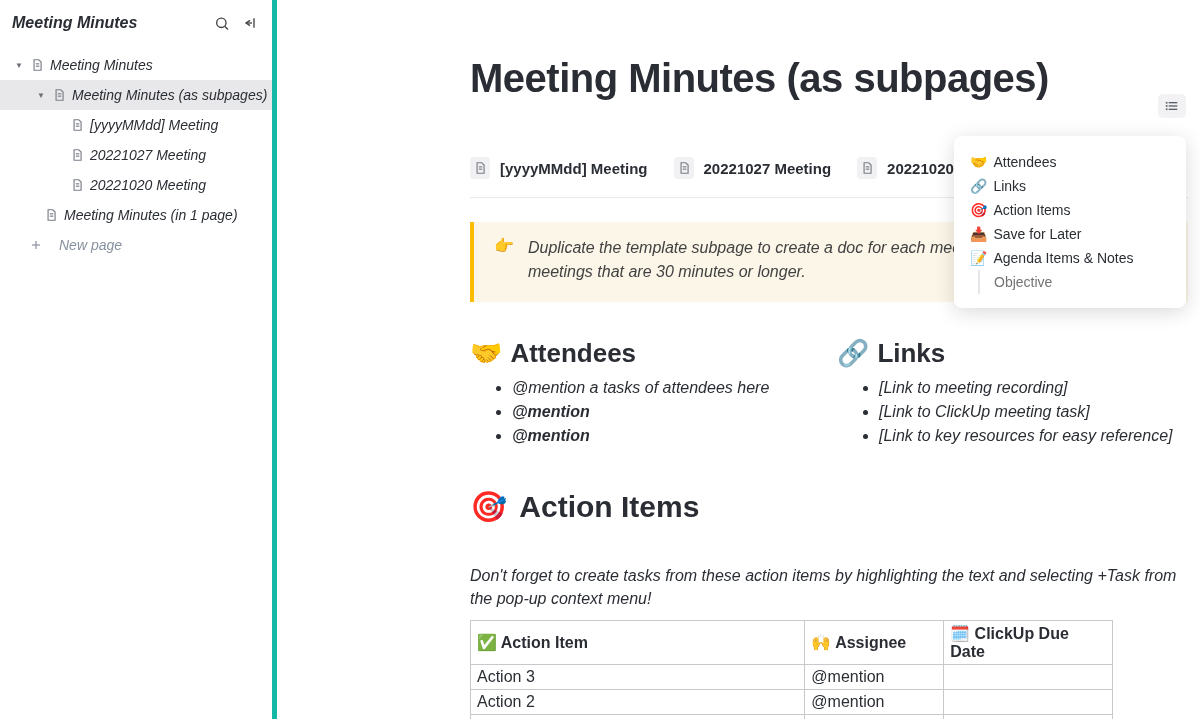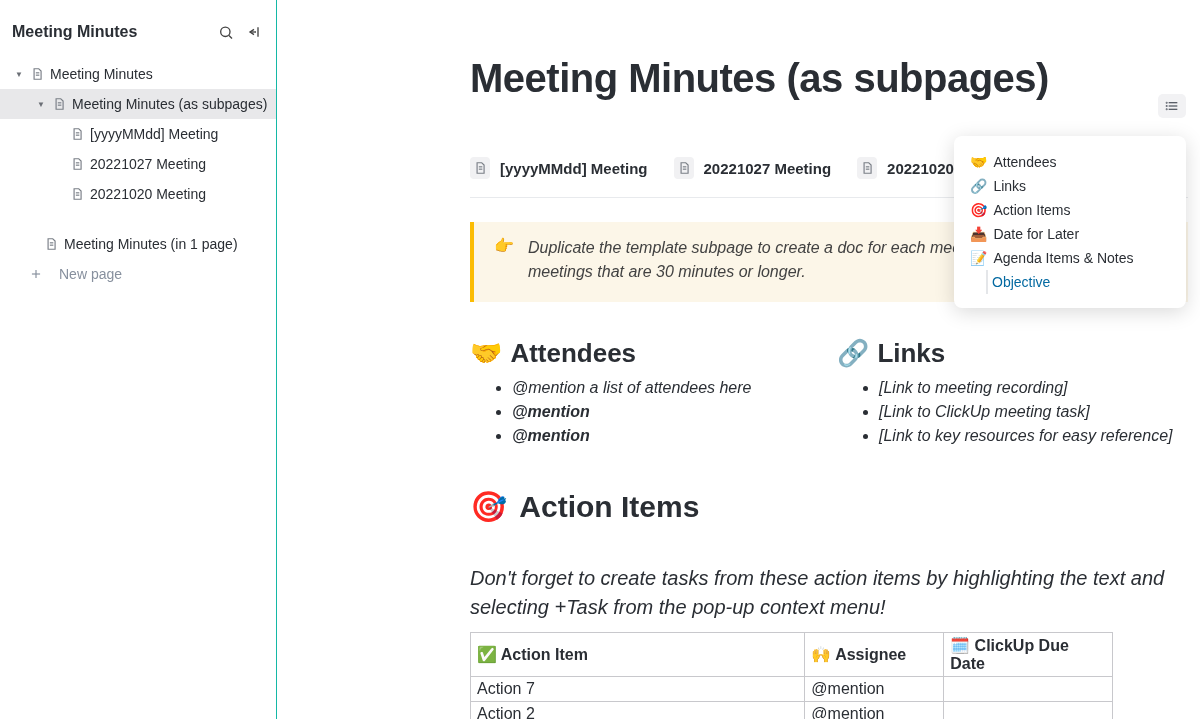--- a/index.html
+++ b/index.html
@@ -10,23 +10,24 @@
   overflow: hidden;
   height: 719px;
   width: 1200px;
   display: flex;
   background: #fff;
 }
 
 .sidebar {
   width: 277px;
   background: #fff;
-  border-right: 1px solid #14b8a6;
-  padding-top: 19px;
+  border-right: 5px solid #14b8a6;
+  padding-top: 10px;
   flex-shrink: 0;
+  font-style: italic;
 }
 .sidebar-header {
   display: flex;
   align-items: center;
   justify-content: space-between;
   padding: 4px 14px 18px 12px;
 }
 .workspace-title {
   font-weight: 700;
   font-size: 16px;
@@ -44,21 +45,21 @@
   cursor: pointer;
   font-size: 14px;
   color: #2a2e34;
 }
 .tree-row.active { background: #e8e8ea; }
 .tree-row .caret { width: 14px; display: inline-flex; justify-content: center; color: #6b6f76; font-size: 8px; margin-right: 4px;}
 .tree-row .page-icon { width: 14px; height: 14px; margin-right: 6px; display:inline-flex; }
 .tree-row.indent-0 { padding-left: 12px; }
 .tree-row.indent-1 { padding-left: 34px; }
 .tree-row.indent-2 { padding-left: 70px; }
-.tree-row.indent-1b { padding-left: 44px; margin-top: 20px; }
+.tree-row.indent-1b { padding-left: 44px; }
 .new-page-row { color: #87909e; padding-left: 28px; gap: 7px; }
 .plus-ic { width: 16px; height:16px; margin-right: 8px; display: inline-flex; align-items: center; justify-content:center; }
 
 .main {
   flex: 1;
   overflow-y: hidden;
   padding: 56px 12px 0 0;
   position: relative;
 }
 .content {
@@ -123,21 +124,21 @@
 .section-h2 {
   font-size: 30px;
   font-weight: 800;
   display: flex;
   align-items: center;
   gap: 12px;
   margin-bottom: 8px;
 }
 .section-sub {
   font-style: italic;
-  font-size: 20px;
+  font-size: 16px;
   line-height: 1.45;
   margin-bottom: 10px;
   margin-top: 40px;
 }
 table.action-items {
   width: 643px;
   border-collapse: collapse;
   margin-top: 4px;
   padding-left: 32px;
 }
@@ -170,21 +171,21 @@
   border-radius: 8px;
   box-shadow: 0 4px 20px rgba(0,0,0,0.15);
   padding: 14px 14px 14px 16px;
 }
 .toc-item {
   display: flex; align-items: center; gap: 6px;
   padding: 4px 0;
   font-size: 14px;
   cursor: pointer;
 }
-.toc-item.sub { padding-left: 4px; color: #0369a1; border-left: 2px solid #e4e6e9; margin-left: 16px;}
+.toc-item.sub { padding-left: 14px; color: #737373; border-left: 2px solid #e4e6e9; margin-left: 8px;}
 
 svg.docic { width: 14px; height: 14px; }
 </style>
 </head>
 <body>
 
 <div class="sidebar">
   <div class="sidebar-header">
     <span class="workspace-title">Meeting Minutes</span>
     <div class="header-icons">
@@ -321,21 +322,21 @@
       <span class="txt">Duplicate the template subpage to create a doc for each meeting. Recommended for meetings that are 30 minutes or longer.</span>
     </div>
 
     <div class="two-col">
       <div class="col">
         <h2>
           <span>🤝</span>
           <span>Attendees</span>
         </h2>
         <ul>
-          <li class="italic">@mention a list of attendees here</li>
+          <li class="italic">@mention a tasks of attendees here</li>
           <li class="italic bold">@mention</li>
           <li class="italic bold">@mention</li>
         </ul>
       </div>
       <div class="col">
         <h2>
           <span>🔗</span>
           <span>Links</span>
         </h2>
         <ul>
@@ -353,21 +354,21 @@
       </h2>
       <p class="section-sub">Don't forget to create tasks from these action items by highlighting the text and selecting +Task from the pop-up context menu!</p>
       <table class="action-items">
         <tbody>
             <tr>
           <th><span>✅</span> <span>Action Item</span></th>
           <th><span>🙌</span> <span>Assignee</span></th>
           <th><span>🗓️</span> <span>ClickUp Due Date</span></th>
         </tr>
         <tr>
-          <td>Action 7</td>
+          <td>Action 3</td>
           <td>@mention</td>
           <td></td>
         </tr>
         <tr>
           <td>Action 2</td>
           <td>@mention</td>
           <td></td>
         </tr>
         <tr>
           <td>Action 2</td>
@@ -398,21 +399,21 @@
     <div class="toc-item">
       <span>🔗</span>
       <span>Links</span>
     </div>
     <div class="toc-item">
       <span>🎯</span>
       <span>Action Items</span>
     </div>
     <div class="toc-item">
       <span>📥</span>
-      <span>Date for Later</span>
+      <span>Save for Later</span>
     </div>
     <div class="toc-item">
       <span>📝</span>
       <span>Agenda Items &amp; Notes</span>
     </div>
     <div class="toc-item sub">
       <span>Objective</span>
     </div>
   </div>
 </div>

